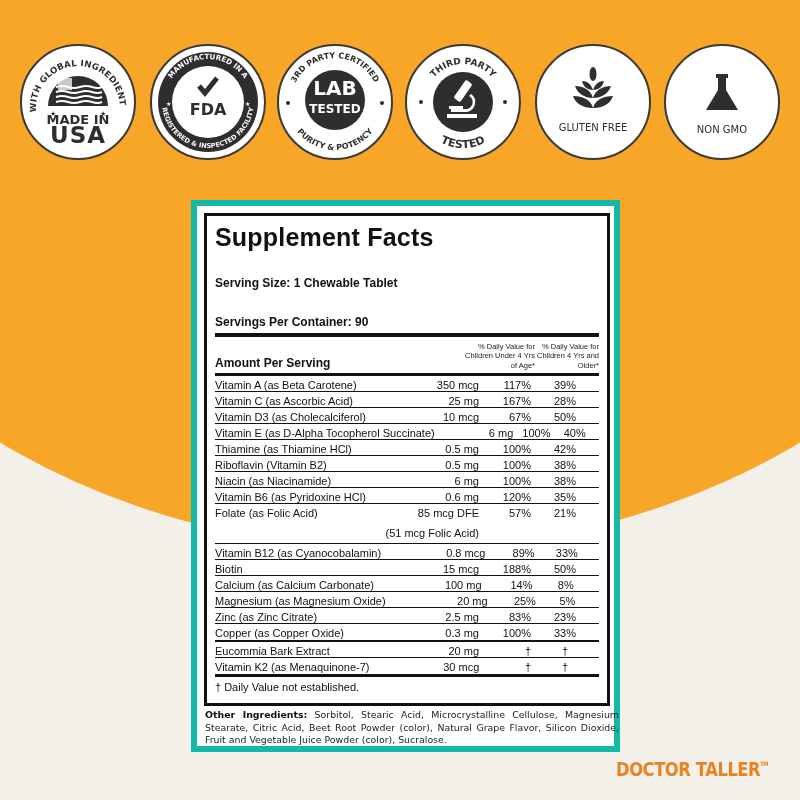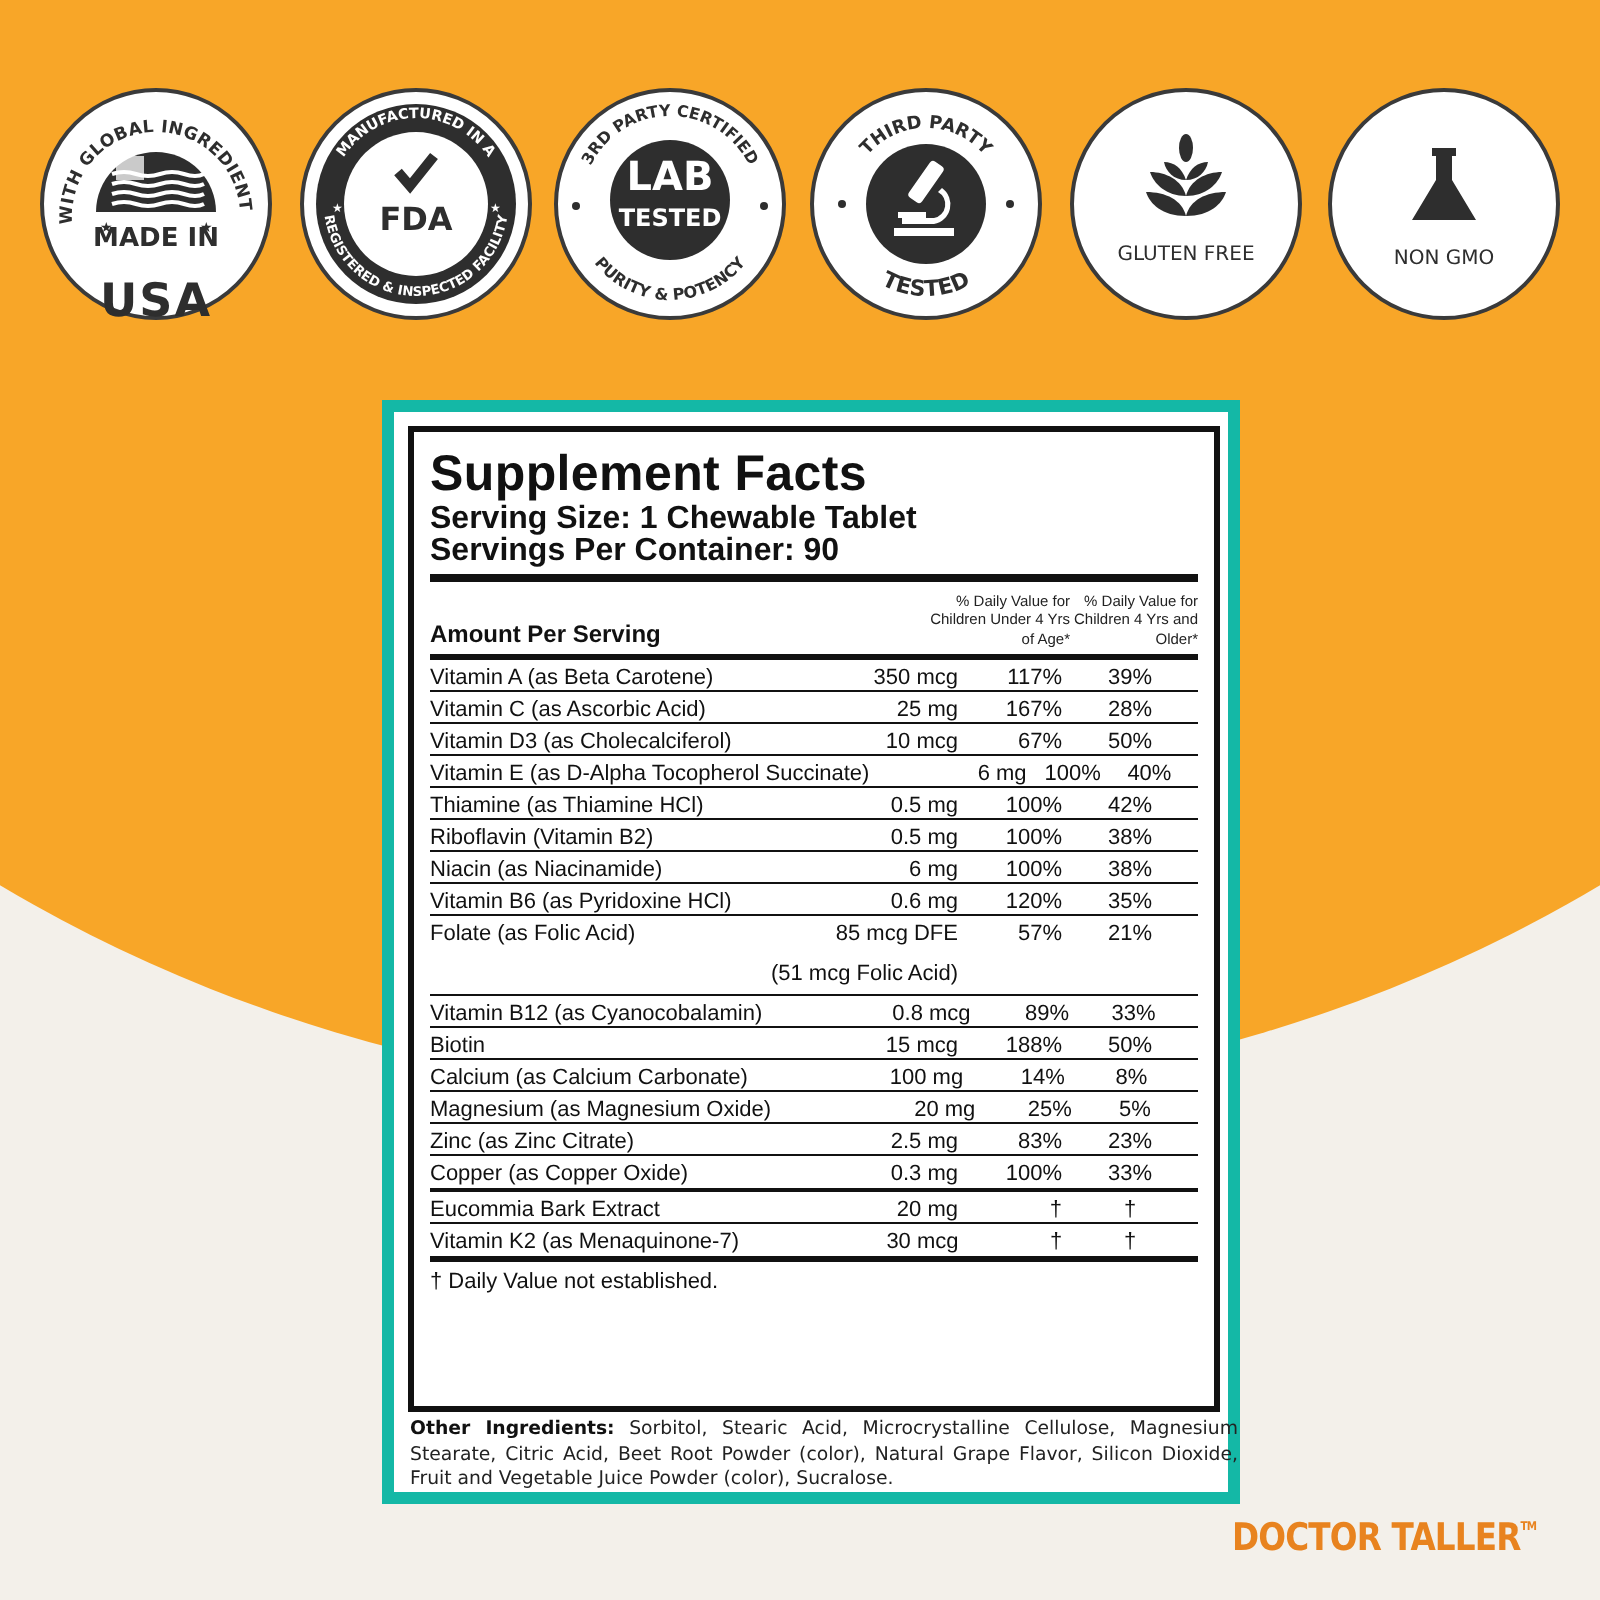--- a/index.html
+++ b/index.html
@@ -38,21 +38,21 @@
     background: #ffffff;
     border: 6px solid #14b8a6;
   }
   .facts {
     position: absolute; left: 7px; top: 7px; width: 406px; height: 493px;
     border: 3px solid #111;
     padding: 6px 8px 0 8px;
     color: #111;
   }
   .facts-title { font-size: 25px; font-weight: bold; line-height: 30px; letter-spacing: 0.2px; }
-  .serving { font-size: 16px; font-weight: bold; line-height: 16px; }
+  .serving { font-size: 12px; font-weight: bold; line-height: 16px; margin-top: 23px; }
   .thick-rule { height: 4px; background: #111; margin-top: 3px; }
   .header-row {
     display: flex; align-items: flex-end; height: 36px; padding-bottom: 3px;
   }
   .header-row .amount { flex: 1; font-size: 12px; font-weight: bold; }
   .header-row .dv {
     font-size: 7.5px; line-height: 9.5px; text-align: right; color: #222;
   }
   .header-row .dv1 { width: 78px; padding-right: 2px; }
   .header-row .dv2 { width: 62px; }
@@ -105,21 +105,21 @@
         <path d="M34,41 q6,-2 12,0 t12,0 t12,0 t10,0"></path>
         <path d="M34,46 q6,-2 12,0 t12,0 t12,0 t10,0"></path>
         <path d="M34,51 q6,-2 12,0 t12,0 t12,0 t10,0"></path>
         <path d="M34,56 q6,-2 12,0 t12,0 t12,0 t10,0"></path>
       </g>
       <rect x="36" y="32" width="14" height="12" fill="#fff" opacity="0.75"></rect>
       <text x="28" y="70" font-size="7" fill="#2e2e2e">★</text>
       <text x="78" y="70" font-size="7" fill="#2e2e2e">★</text>
     </svg>
     <div class="badge-label" style="top:66px;font-size:13px;font-weight:bold;">MADE IN</div>
-    <div class="badge-label" style="top:92px;font-size:23px;font-weight:bold;letter-spacing:1px;">USA</div>
+    <div class="badge-label" style="top:76px;font-size:23px;font-weight:bold;letter-spacing:1px;">USA</div>
   </div>
 
   <div class="badge" style="left:150px;">
     <svg viewBox="0 0 112 112">
       <circle cx="56" cy="56" r="50" fill="#2e2e2e"></circle>
       <circle cx="56" cy="56" r="36" fill="#fff"></circle>
       <defs>
         <path id="arc2t" d="M13,56 A43,43 0 0 1 99,56"></path>
         <path id="arc2b" d="M10,56 A46,46 0 0 0 102,56"></path>
       </defs>

